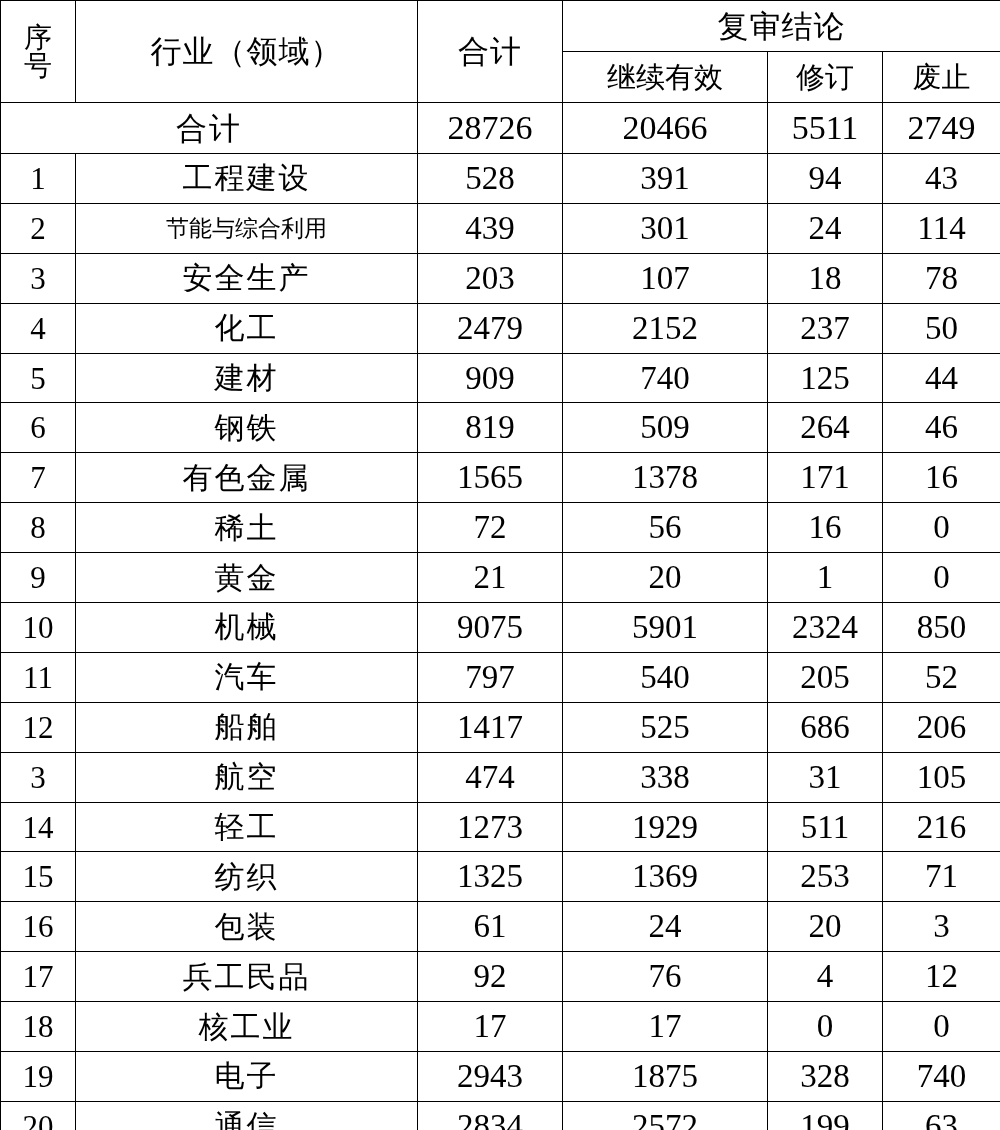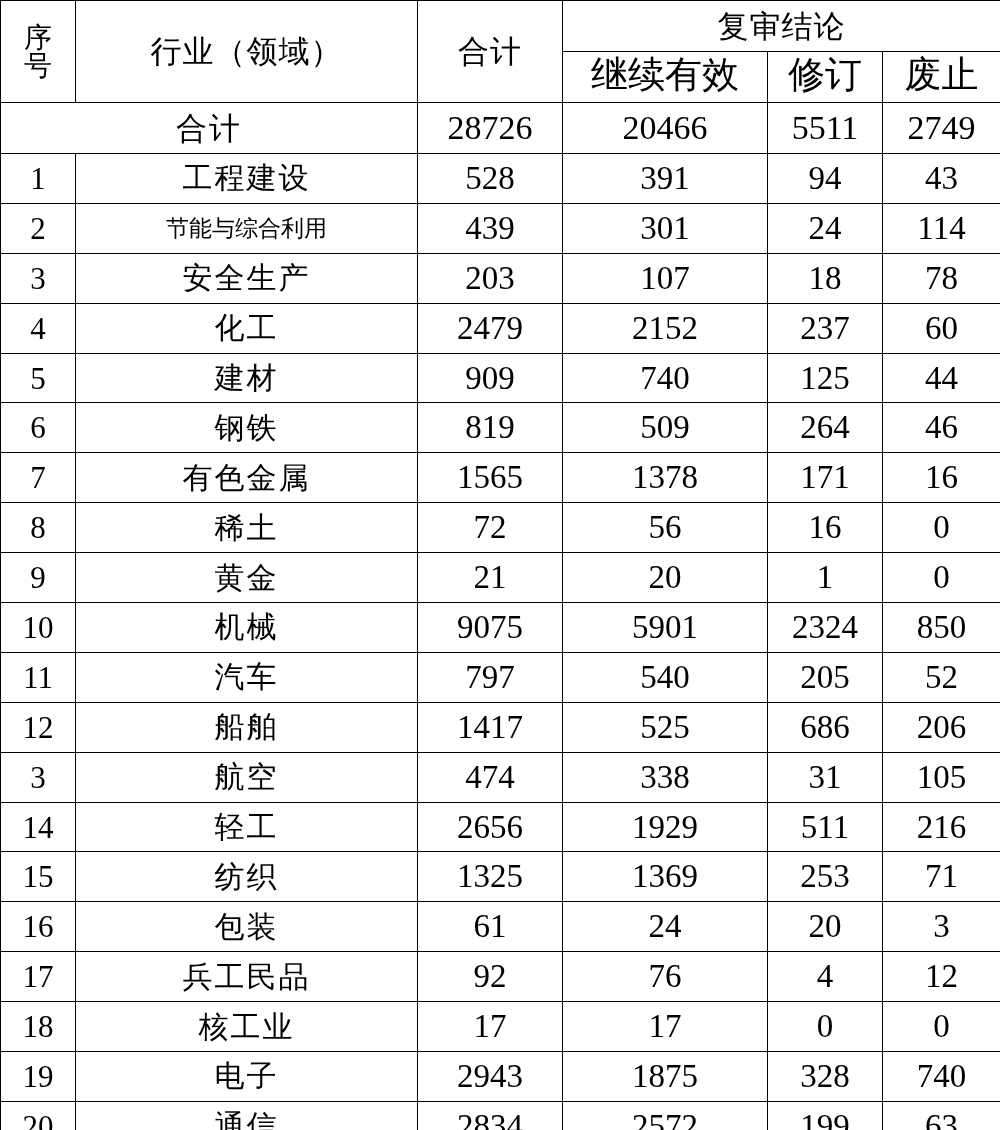--- a/index.html
+++ b/index.html
@@ -60,22 +60,22 @@
     font-size: 31px;
     letter-spacing: 1px;
   }
   .cn-head-idx {
     font-family: "DejaVu Sans", "Liberation Sans", sans-serif;
     font-size: 28px;
     line-height: 1.05;
     letter-spacing: 0px;
   }
   .cn-head-sub {
-    font-family: Liberation Mono, monospace;
-    font-size: 37px;
+    font-family: Liberation Serif, serif;
+    font-size: 29px;
     letter-spacing: 0px;
   }
 
   
   tr.totals-row td {
     height: 50px;
   }
   .totals-label {
     font-family: "DejaVu Sans", "Liberation Sans", sans-serif;
     font-size: 31px;
@@ -170,21 +170,21 @@
         <td class="num-cell">107</td>
         <td class="num-cell">18</td>
         <td class="num-cell">78</td>
       </tr>
       <tr class="data-row">
         <td class="idx-cell">4</td>
         <td class="name-cell">化工</td>
         <td class="num-cell">2479</td>
         <td class="num-cell">2152</td>
         <td class="num-cell">237</td>
-        <td class="num-cell">60</td>
+        <td class="num-cell">50</td>
       </tr>
       <tr class="data-row">
         <td class="idx-cell">5</td>
         <td class="name-cell">建材</td>
         <td class="num-cell">909</td>
         <td class="num-cell">740</td>
         <td class="num-cell">125</td>
         <td class="num-cell">44</td>
       </tr>
       <tr class="data-row">
@@ -247,21 +247,21 @@
         <td class="idx-cell">3</td>
         <td class="name-cell">航空</td>
         <td class="num-cell">474</td>
         <td class="num-cell">338</td>
         <td class="num-cell">31</td>
         <td class="num-cell">105</td>
       </tr>
       <tr class="data-row">
         <td class="idx-cell">14</td>
         <td class="name-cell">轻工</td>
-        <td class="num-cell">2656</td>
+        <td class="num-cell">1273</td>
         <td class="num-cell">1929</td>
         <td class="num-cell">511</td>
         <td class="num-cell">216</td>
       </tr>
       <tr class="data-row">
         <td class="idx-cell">15</td>
         <td class="name-cell">纺织</td>
         <td class="num-cell">1325</td>
         <td class="num-cell">1369</td>
         <td class="num-cell">253</td>

